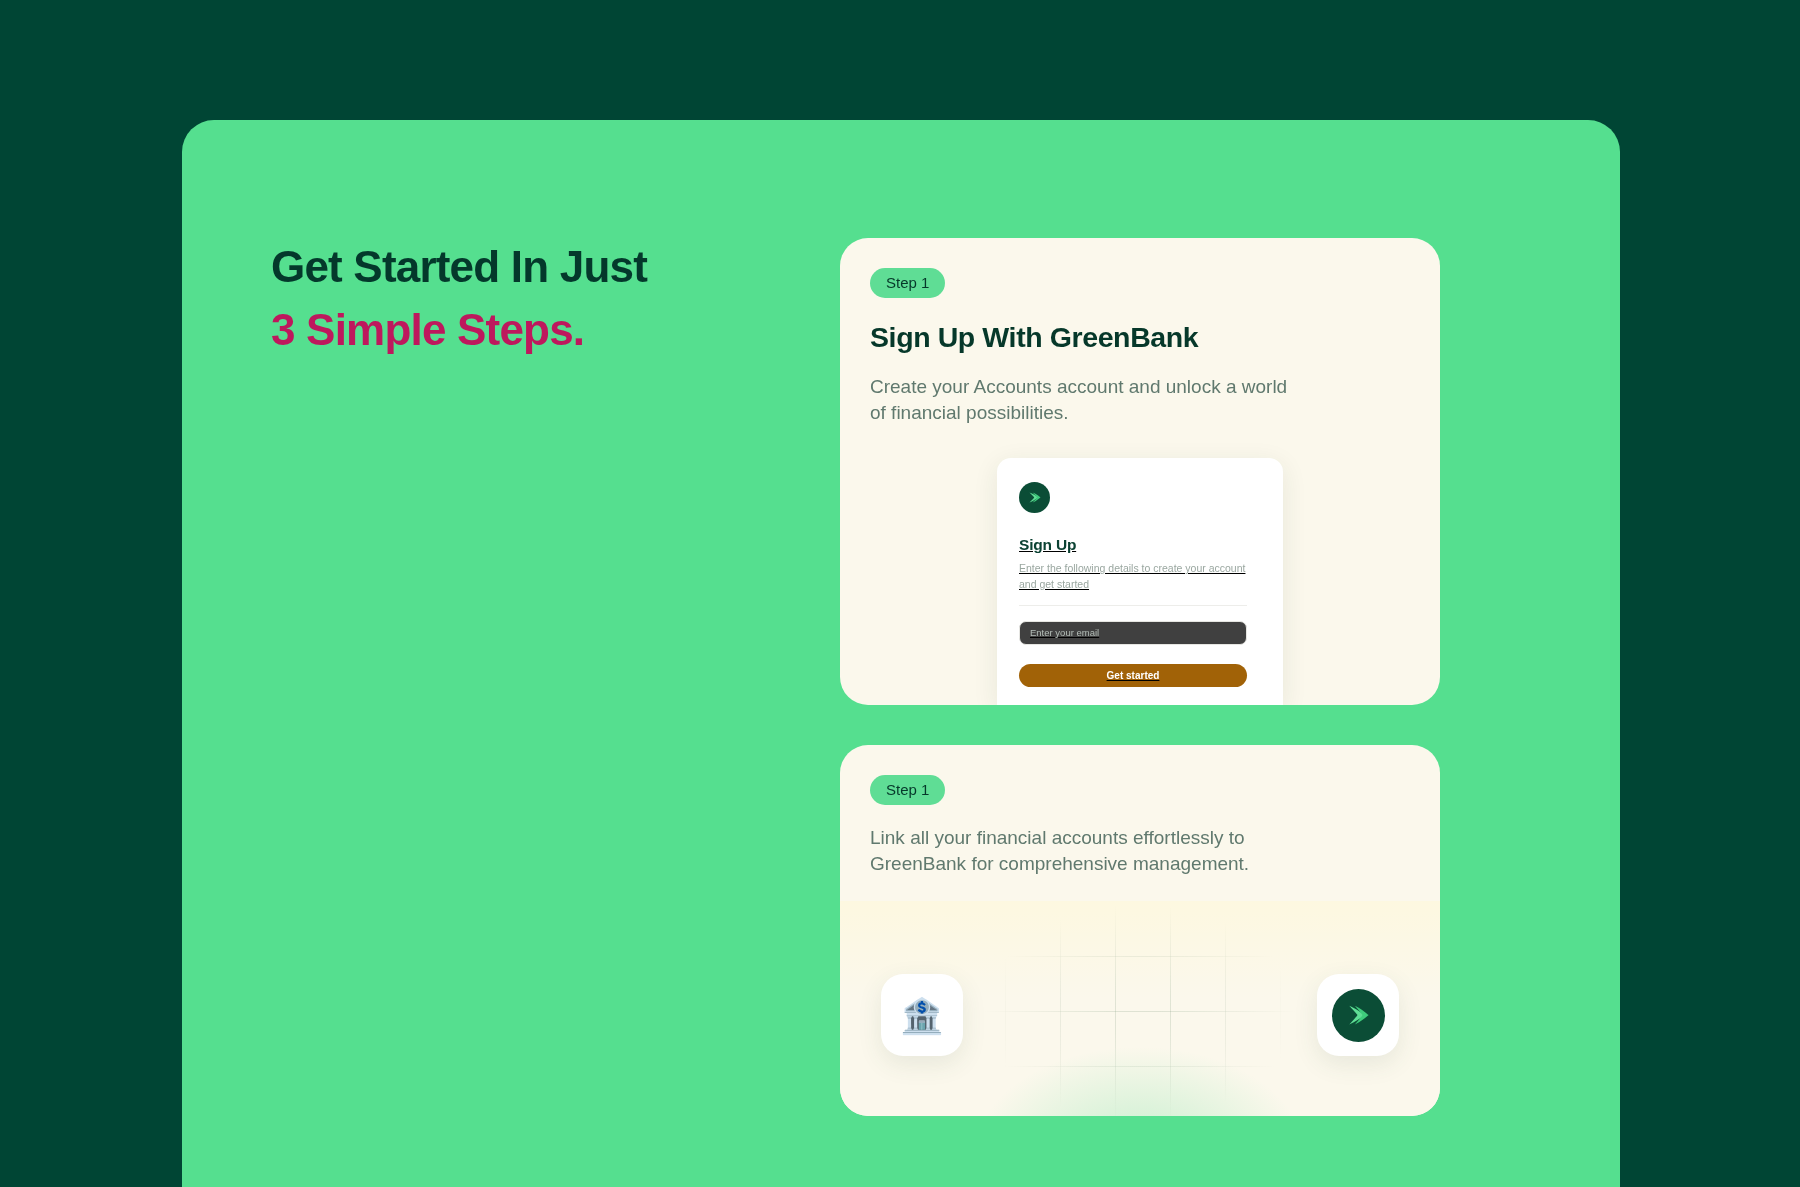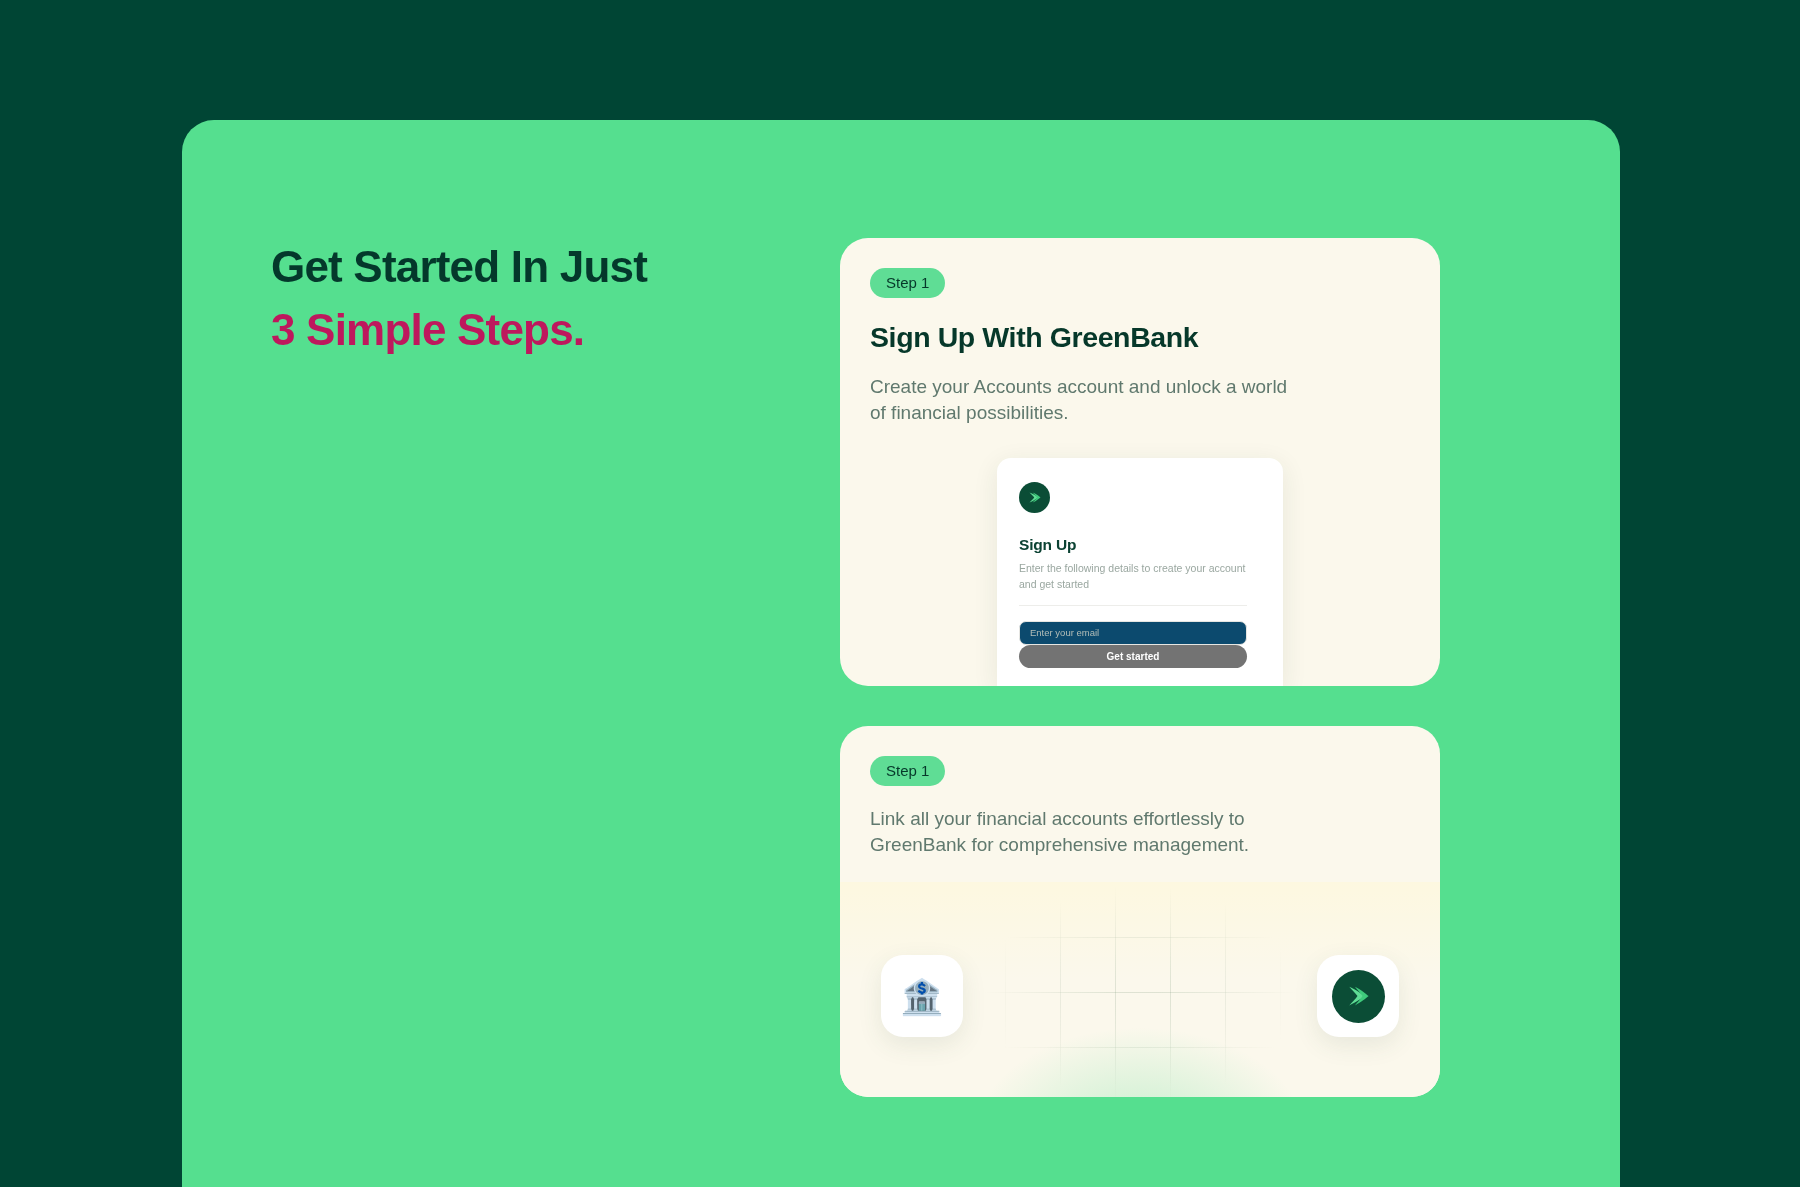--- a/index.html
+++ b/index.html
@@ -106,20 +106,21 @@
     justify-content: center;
     padding-bottom: 0;
   }
 
   .mock-card {
     width: 286px;
     background: #FFFFFF;
     border-radius: 14px 14px 0 0;
     padding: 24px 36px 18px 22px;
     box-shadow: 0 6px 26px rgba(35,60,45,0.09);
+    text-decoration: underline;
   }
 
   .mock-logo {
     width: 31px; height: 31px;
     border-radius: 50%;
     background: #0B4D36;
     display: flex; align-items: center; justify-content: center;
   }
 
   .mock-title {
@@ -146,28 +147,28 @@
   .mock-input {
     margin-top: 15px;
     height: 24px;
     border: 1px solid #E6E6E2;
     border-radius: 7px;
     display: flex;
     align-items: center;
     padding: 0 10px;
     font-size: 9.5px;
     color: #B4BEB8;
-    background: #0c4a6e;
+    background: #404040;
   }
 
   .mock-btn {
-    margin-top: 0;
+    margin-top: 19px;
     height: 23px;
     border-radius: 999px;
-    background: #737373;
+    background: #a16207;
     color: #FFFFFF;
     font-size: 10px;
     font-weight: 700;
     display: flex;
     align-items: center;
     justify-content: center;
     border: none;
     width: 100%;
     font-family: "Liberation Sans", sans-serif;
   }

